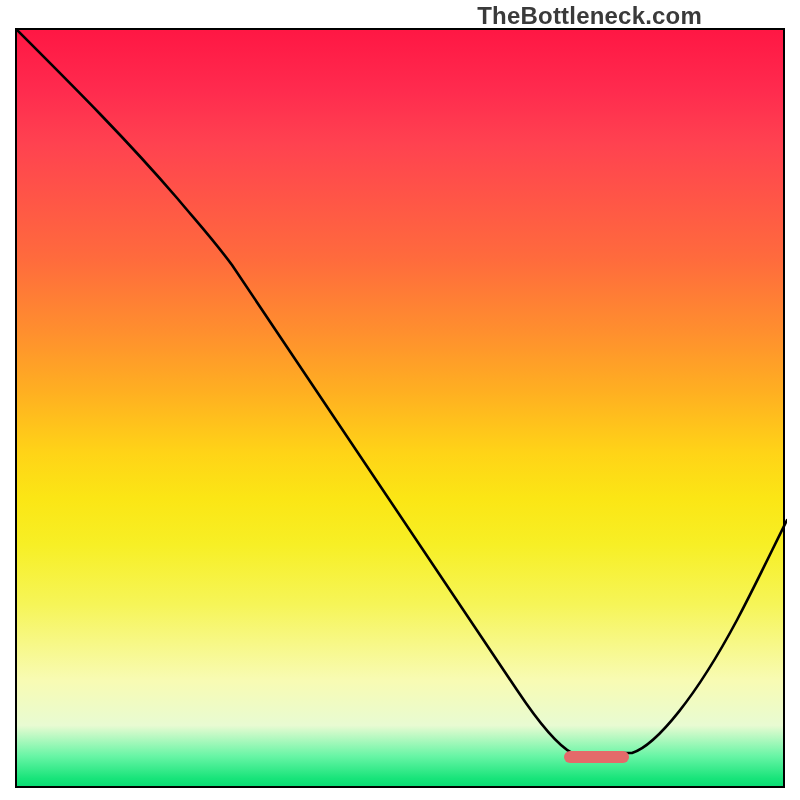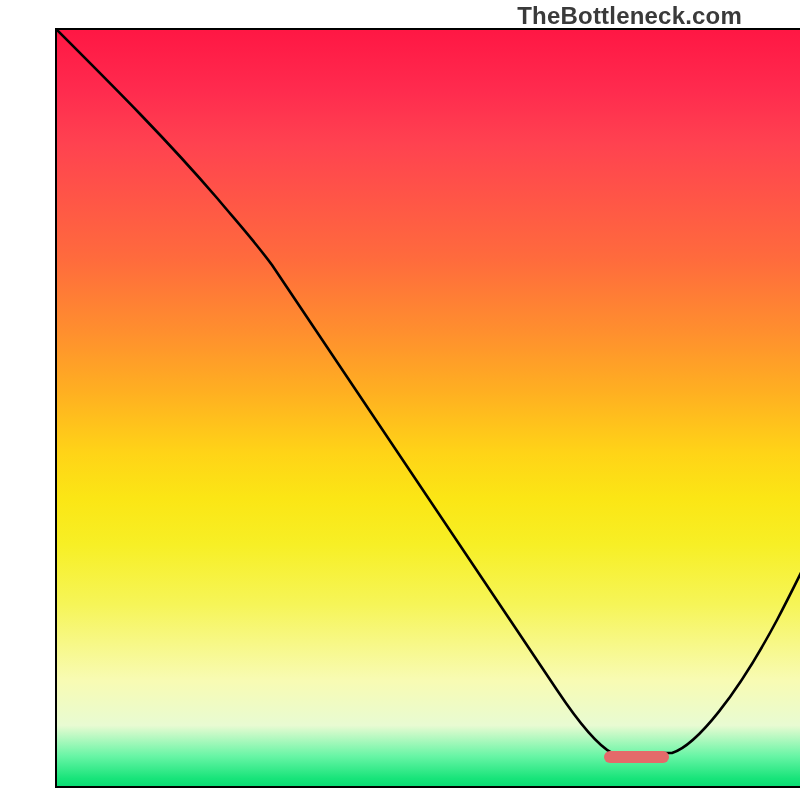--- a/index.html
+++ b/index.html
@@ -8,21 +8,20 @@
     width: 800px;
     height: 800px;
     background: #ffffff;
     overflow: hidden;
     font-family: Arial, Helvetica, sans-serif;
   }
   .wrap {
     position: relative;
     width: 716px;
     height: 800px;
-    margin-left: 40px;
   }
   .watermark {
     position: absolute;
     top: 2px;
     right: 14px;
     color: #3a3a3a;
     font-size: 24px;
     font-weight: 600;
     letter-spacing: 0.2px;
   }

